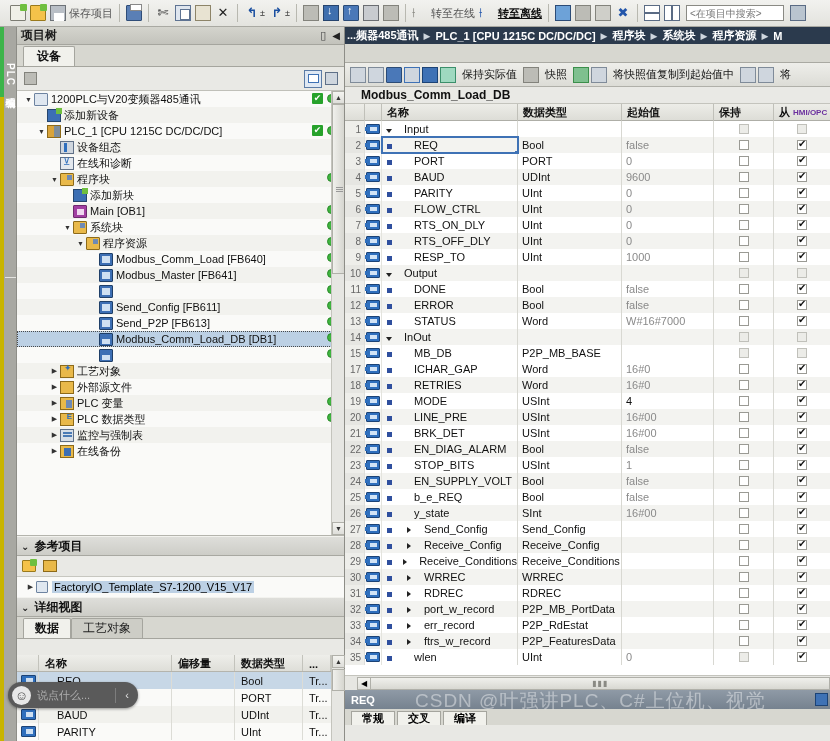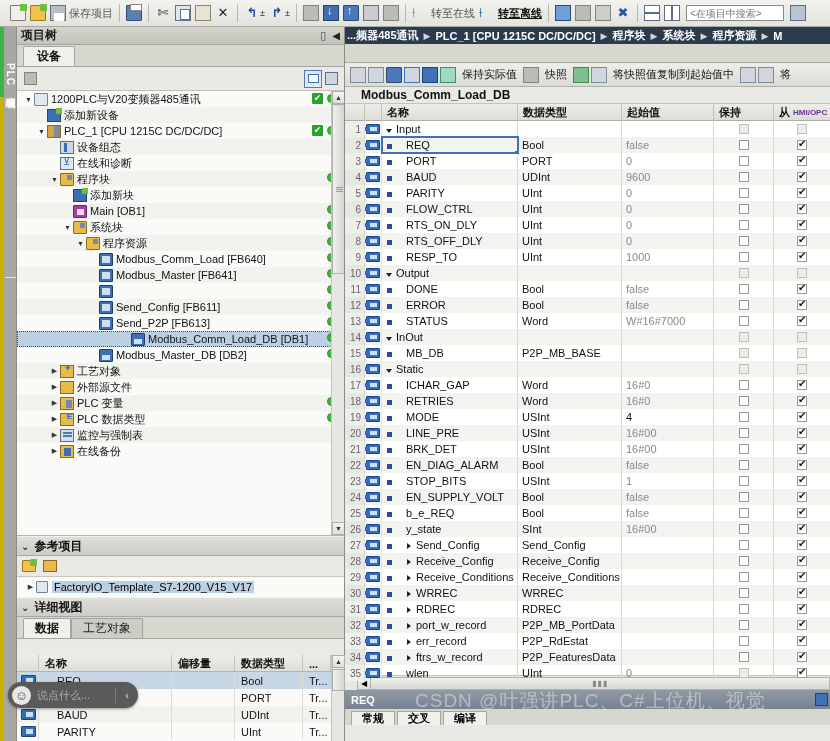--- a/index.html
+++ b/index.html
@@ -108,21 +108,21 @@
 
   .tree-body {
     flex: 1; overflow: hidden; background:#fafaf8;
     border-bottom: 1px solid #b4b4ad; position: relative;
   }
   .tr {
     height: 16px; display:flex; align-items:center; position:relative;
     font-size: 11px; color:#111; white-space:nowrap;
   }
   .tr:nth-child(even) { background:#f2f2ee; }
-  .tr.sel { background:#bcd0e4; outline:1px dotted #4a4a4a; outline-offset:-1px;padding-left:32px; }
+  .tr.sel { background:#bcd0e4; outline:1px dotted #4a4a4a; outline-offset:-1px; }
   .tr .arrow {
     width: 11px; text-align:center; color:#333; font-size:7px; flex:0 0 auto;
   }
   .tr .ti { width: 14px; height:13px; margin-right:3px; flex:0 0 auto; position:relative; }
   .tr .tx { flex:1; overflow:hidden; text-overflow:ellipsis; }
   .tr .st { position:absolute; right:8px; top:2px; display:flex; gap:4px; align-items:center; }
   .chk-green { width:11px; height:11px; background:#27a22b; color:#fff; font-size:9px; line-height:11px; text-align:center; border-radius:1px; }
   .dot-green { width:9px; height:9px; border-radius:50%; background:#3eb53e; border:1px solid #2b8a2b; }
 
   
@@ -228,21 +228,21 @@
   .c-start { width:92px; border-right:1px solid #d8d8d2; padding-left:4px; color:#8a8a8a; }
   .c-ret { width:60px; border-right:1px solid #d8d8d2; justify-content:center; }
   .c-hmi { width:56px; justify-content:center; }
   .tag-ico { width:14px; height:10px; background:#2f6fbd; border:1px solid #1c4376; border-radius:1px; position:relative; }
   .tag-ico::after { content:''; position:absolute; left:3px; top:2px; width:7px; height:4px; background:#d2e3f5; }
   .tag-ico::before { content:''; position:absolute; left:-3px; top:2px; width:3px; height:4px; background:#2f6fbd; }
   .sq { width:5px; height:5px; background:#2f4f9e; display:inline-block; }
   .tri { width:0; height:0; border-left:4px solid #222; border-top:3px solid transparent; border-bottom:3px solid transparent; display:inline-block; }
   .trid { width:0; height:0; border-top:4px solid #222; border-left:3px solid transparent; border-right:3px solid transparent; display:inline-block; }
   .nm-ind { display:inline-block; width:10px; text-align:center; flex:0 0 auto; }
-  .nm-txt { margin-left:2px; }
+  .nm-txt { margin-left:10px; }
   .chkbox { width:10px; height:10px; background:#fff; border:1px solid #9a9a94; position:relative; }
   .chkbox.dis { background:#eceCe8; border-color:#c0c0ba; }
   .chkbox.on::after { content:'✔'; position:absolute; left:0px; top:-3px; font-size:10px; color:#111; }
   .cell-sel { outline:2px solid #3f72b5; outline-offset:-1px; position:relative; }
   .cell-sel::after { content:''; position:absolute; right:-2px; bottom:-2px; width:4px; height:4px; background:#3f72b5; }
 
   
   .hsb { height:15px; background:#e6e6e2; border-top:1px solid #c4c4bd; display:flex; align-items:center; }
   .hsb .lbtn { width:14px; height:13px; margin-left:12px; background:linear-gradient(#f4f4f0,#dededa); border:1px solid #b0b0a9; font-size:8px; text-align:center; line-height:11px; }
   .hsb .track { flex:1; height:13px; background:linear-gradient(#f0f0ec,#d8d8d2); border:1px solid #b0b0a9; border-left:none; display:flex; align-items:center; justify-content:center; color:#8a8a84; font-size:8px; letter-spacing:1px; }
@@ -538,21 +538,20 @@
             <span class="ti i-db"></span>
             <span class="tx">Modbus_Comm_Load_DB [DB1]</span>
             <span class="st">
               <span class="dot-green"></span>
             </span>
           </div>
           <div class="tr">
             <span style="width:71px;flex:0 0 auto"></span>
             <span class="arrow"></span>
             <span class="ti i-db"></span>
-            <span class="tx">Modbus_Master_DB [DB2]</span>
             <span class="st">
               <span class="dot-green"></span>
             </span>
           </div>
           <div class="tr">
             <span style="width:32px;flex:0 0 auto"></span>
             <span class="arrow">▶</span>
             <span class="ti i-tech"></span>
             <span class="tx">工艺对象</span>
             <span class="st"></span>
@@ -1014,39 +1013,20 @@
             </div>
             <div class="c-type">P2P_MB_BASE</div>
             <div class="c-start"></div>
             <div class="c-ret">
               <span class="chkbox dis"></span>
             </div>
             <div class="c-hmi">
               <span class="chkbox dis"></span>
             </div>
           </div>
-          <div class="row alt">
-            <div class="c-num">16</div>
-            <div class="c-ico">
-              <span class="tag-ico"></span>
-            </div>
-            <div class="c-name">
-              <span class="nm-ind"><span class="trid"></span></span>
-              <span style="display:inline-block;width:-6px"></span>
-              <span class="nm-txt">Static</span>
-            </div>
-            <div class="c-type"></div>
-            <div class="c-start"></div>
-            <div class="c-ret">
-              <span class="chkbox dis"></span>
-            </div>
-            <div class="c-hmi">
-              <span class="chkbox dis"></span>
-            </div>
-          </div>
           <div class="row">
             <div class="c-num">17</div>
             <div class="c-ico">
               <span class="tag-ico"></span>
             </div>
             <div class="c-name">
               <span class="nm-ind"><span class="sq"></span></span>
               <span style="display:inline-block;width:10px"></span>
               <span class="nm-txt">ICHAR_GAP</span>
             </div>

